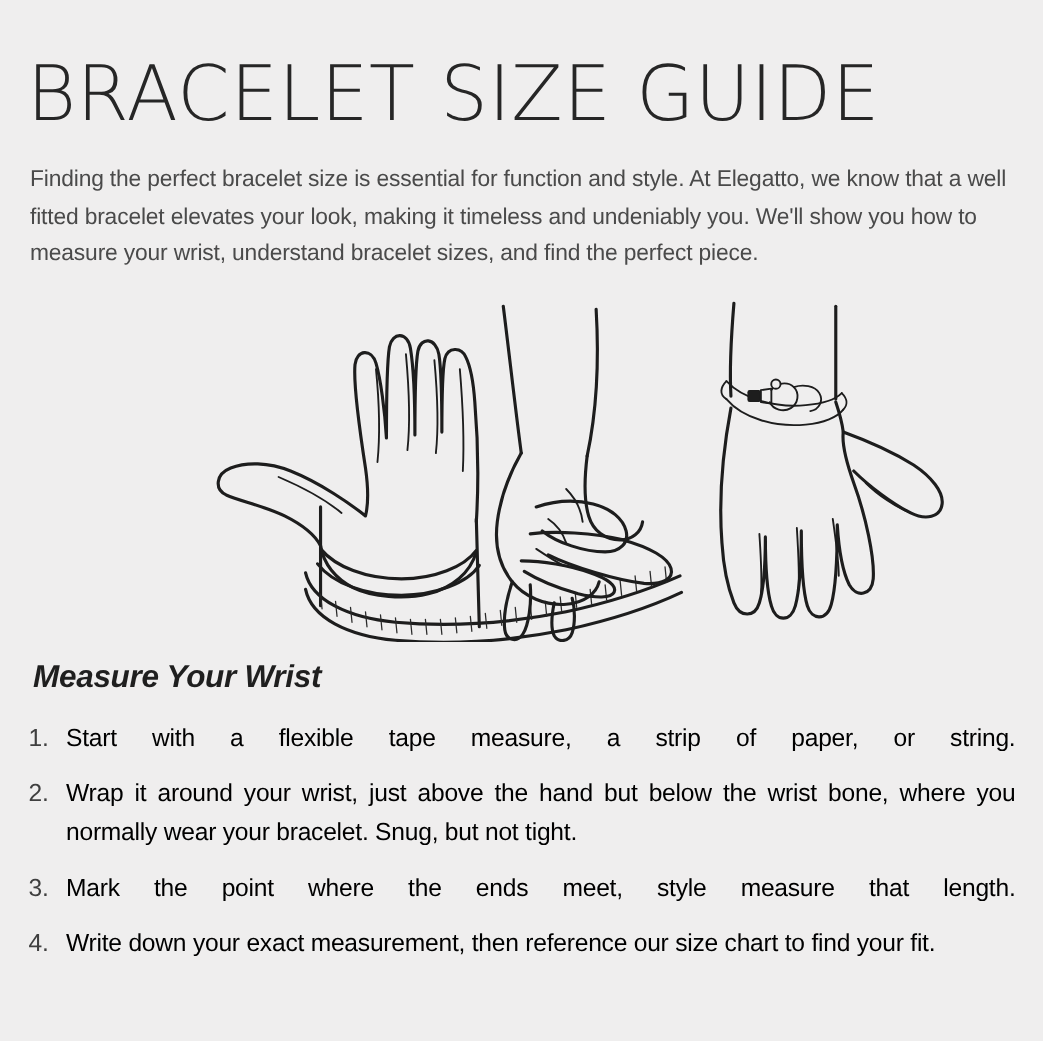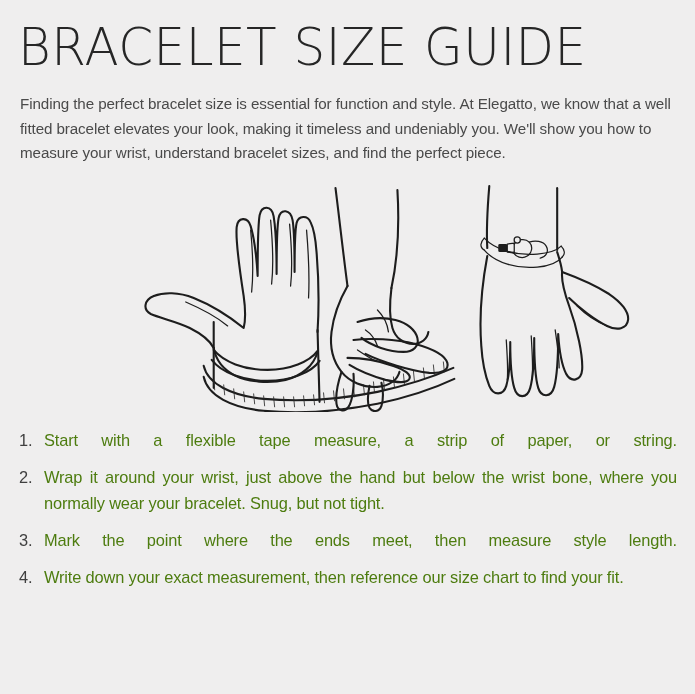--- a/index.html
+++ b/index.html
@@ -12,21 +12,21 @@
     background: #efeeee;
     font-family: "Liberation Sans", sans-serif;
     color: #3a3a3a;
     overflow: hidden;
   }
   .page {
     position: relative;
     width: 695px;
     height: 554px;
     box-sizing: border-box;
-    padding: 0 18px;
+    padding: 16px 18px;
   }
 
   
   .title {
     margin: 0;
     padding-top: 18px;
     font-family: "DejaVu Sans", sans-serif;
     font-size: 51px;
     font-weight: 200;
     letter-spacing: 0.5px;
@@ -103,21 +103,21 @@
     list-style: none;
     counter-reset: stepcounter;
   }
   .steps li {
     position: relative;
     counter-increment: stepcounter;
     padding-left: 26px;
     margin-bottom: 11px;
     font-size: 16.4px;
     line-height: 1.58;
-    color: #4d7c0f;
+    color: #000000;
     text-align: justify;
     letter-spacing: -0.15px;
   }
   .steps li::before {
     content: counter(stepcounter) ".";
     position: absolute;
     left: 1px;
     top: 0;
     font-size: 16.4px;
     line-height: 1.58;
@@ -330,21 +330,22 @@
         <path class="ink-thin" d="M497 64 C500 59 508 58 512 62 C516 66 515 73 510 76 C505 79 498 77 496 72"></path>
         <path class="ink-thin" d="M512 62 C518 60 526 61 529 66 C532 71 529 77 523 78"></path>
         <circle class="ink-thin paper" cx="500" cy="60" r="3.1"></circle>
         <rect class="ink-fill-dark" x="481" y="64" width="9" height="8" rx="1.5"></rect>
         <path class="ink-thin" d="M490 64 L497 63 L497 73 L490 72 Z"></path>
       </g>
 
     </svg>
   </div>
 
+  <h2 class="section-heading">Measure Your Wrist</h2>
 
   <ol class="steps">
     <li class="stretch">Start with a flexible tape measure, a strip of paper, or string.</li>
     <li>Wrap it around your wrist, just above the hand but below the wrist bone, where you normally wear your bracelet. Snug, but not tight.</li>
-    <li class="stretch">Mark the point where the ends meet, then measure style length.</li>
+    <li class="stretch">Mark the point where the ends meet, style measure that length.</li>
     <li>Write down your exact measurement, then reference our size chart to find your fit.</li>
   </ol>
 
 </div>
 
 </body></html>

